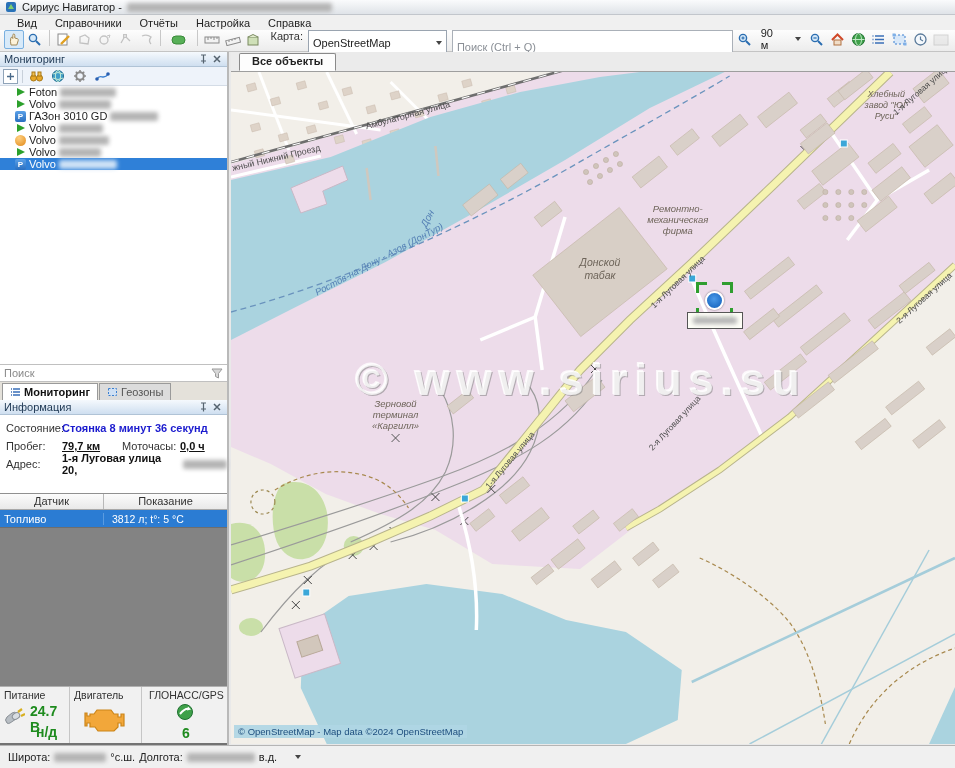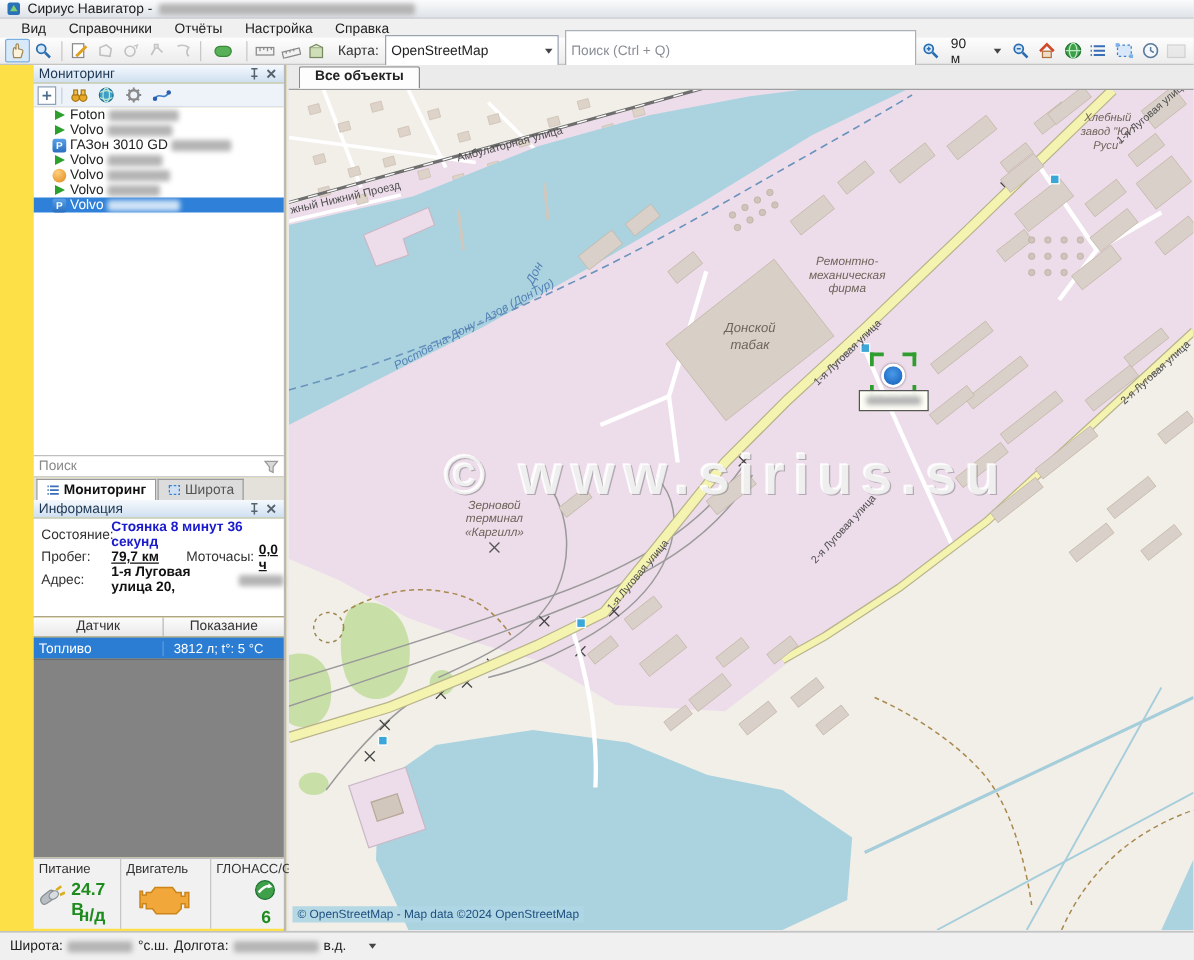--- a/index.html
+++ b/index.html
@@ -9,35 +9,35 @@
 
 
 .titlebar { position:absolute; left:0; top:0; width:955px; height:15px; background:linear-gradient(#fafbfc,#dfe3e8); border-bottom:1px solid #c2c6cc; display:flex; align-items:center; gap:5px; padding:0 5px; }
 .titlebar .t { font-size:11px; color:#1c1c1c; }
 
 
 .menubar { position:absolute; left:0; top:15px; width:955px; height:15px; background:#f0f0f0; display:flex; align-items:center; padding-left:8px; }
 .menubar span { padding:1px 9px; cursor:default; }
 
 
-.toolbar { position:absolute; left:0; top:30px; width:955px; height:22px; background:linear-gradient(#fdfdfd,#ececec); border-bottom:1px solid #c4c4c4; display:flex; align-items:center; padding:0 4px; gap:1px; }
+.toolbar { position:absolute; left:0; top:30px; width:955px; height:22px; background:linear-gradient(#fdfdfd,#ececec); border-bottom:1px solid #c4c4c4; display:flex; align-items:flex-start; padding:0 4px; gap:1px; }
 .tbtn { width:21px; height:19px; display:flex; align-items:center; justify-content:center; border:1px solid transparent; border-radius:2px; }
 .tbtn.active { border-color:#7ab0e0; background:#d8eaf9; }
 .tbtn.dis { opacity:.38; }
 .tsep { width:1px; height:16px; background:#c8c8c8; margin:0 3px; }
 .tlabel { margin:0 4px 0 6px; color:#333; }
 .combo { width:148px; height:17px; background:#fff; border:1px solid #9aa4b0; display:flex; align-items:center; padding:12px 4px; position:relative; }
 .combo .arr, .zoombtn .arr, .sb-arr { width:0; height:0; border-left:3.5px solid transparent; border-right:3.5px solid transparent; border-top:4px solid #444; }
 .combo .arr { position:absolute; right:4px; }
 .searchbox { width:300px; height:34px; border:1px solid #aab0b8; background:#fff; margin-left:4px; padding:0 4px; font-family:"Liberation Sans",sans-serif; font-size:11px; color:#444; }
 .searchbox::placeholder { color:#8a8f96; }
 .zoombtn { height:18px; display:flex; align-items:center; gap:14px; padding:0 4px; border:1px solid transparent; border-radius:2px; }
 
 
-.sidebar { position:absolute; left:0; top:52px; width:229px; height:693px; background:#fde047; border-right:2px solid #b9b9b9;padding-left:27px; }
+.sidebar { position:absolute; left:0; top:52px; width:229px; height:693px; background:#737373; border-right:2px solid #b9b9b9; }
 .phead { height:15px; background:linear-gradient(#f5f9fd,#cfdff0); border-bottom:1px solid #b0c3d6; color:#1d3753; display:flex; align-items:center; padding:0 4px; }
 .phead .sp { flex:1; }
 .phicon { width:12px; height:12px; display:flex; align-items:center; justify-content:center; margin-left:2px; }
 .ptoolbar { height:19px; background:#eef3fa; border-bottom:1px solid #d4dce6; display:flex; align-items:center; gap:4px; padding:0 3px; }
 .ptb { width:18px; height:16px; display:flex; align-items:center; justify-content:center; }
 .ptb.boxed { width:15px; height:15px; border:1px solid #8fa3b8; background:#fff; }
 .psep { width:1px; height:13px; background:#c8d0da; }
 
 .tree { height:278px; background:#fff; position:relative; }
 .trow { height:12px; display:flex; align-items:center; gap:3px; padding-left:15px; position:relative; }
@@ -359,21 +359,21 @@
       <svg width="11" height="10">
           <path d="M3,2 h7 M3,5 h7 M3,8 h7" stroke="#3a6fb8" stroke-width="1.4"></path>
           <path d="M1,2 h1 M1,5 h1 M1,8 h1" stroke="#3a6fb8" stroke-width="1.4"></path>
         </svg>
       <span>Мониторинг</span>
     </div>
     <div class="ptab">
       <svg width="11" height="10">
           <rect x="1.5" y="1.5" width="8" height="7" fill="#cfe0f4" stroke="#3a7fd0" stroke-dasharray="2,1.5"></rect>
         </svg>
-      <span>Широта</span>
+      <span>Геозоны</span>
     </div>
   </div>
 
   <div class="phead">
     <span>Информация</span>
     <span class="sp"></span>
     <span class="phicon">
         <svg width="9" height="10">
           <path d="M2,1 h5 M4.5,1 v6 M2,7 h5 M4.5,7 v2.5" stroke="#55636f" stroke-width="1.2"></path>
         </svg>

